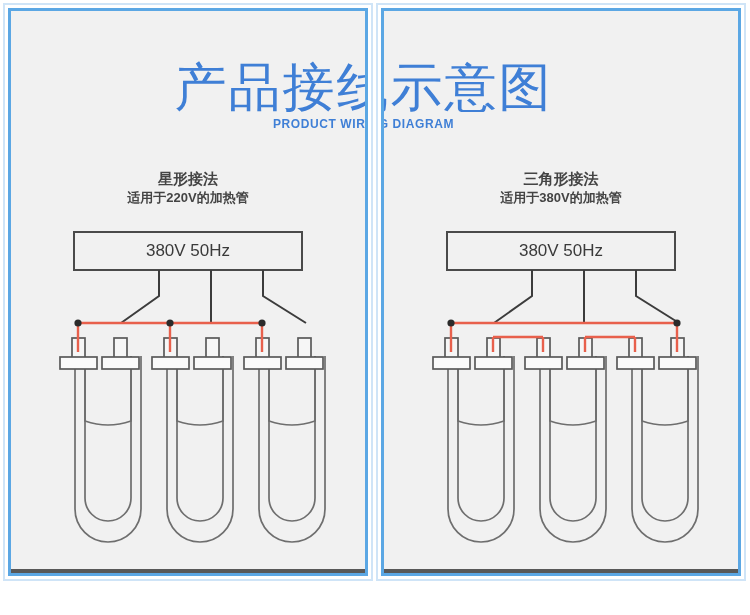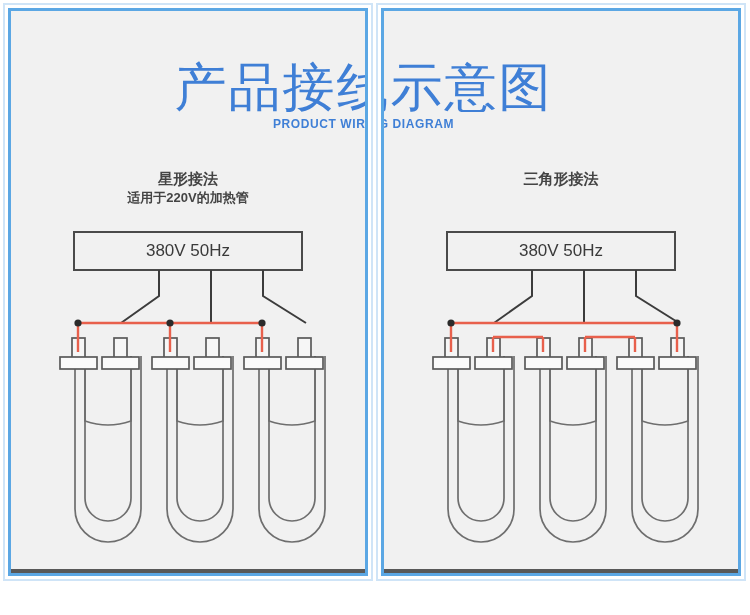--- a/index.html
+++ b/index.html
@@ -166,20 +166,21 @@
     <div style="position:absolute;left:63px;top:221px;width:228px;height:38px;display:flex;align-items:center;justify-content:center;">
       <span style="font-size:17px;color:#3a3a3a;font-family:'Liberation Sans','DejaVu Sans',sans-serif;">380V 50Hz</span>
     </div>
 
     <div class="panel-inner-shadow"></div>
   </div>
 
   <div class="panel" id="panel-right">
 
     <div class="sect-title l1">三角形接法</div>
+    <div class="sect-title l2">适用于380V的加热管</div>
 
     <svg class="diagram" viewBox="0 0 354 562">
       <g fill="none" stroke="#3c3c3c" stroke-width="2">
         <rect x="63" y="221" width="228" height="38" fill="#f1f1f1" stroke="#4a4a4a" stroke-width="2"></rect>
         <path d="M148,259 L148,285 L110,312"></path>
         <path d="M200,259 L200,312"></path>
         <path d="M252,259 L252,285 L295,312"></path>
       </g>
 
       <g fill="none" stroke="#6e6e6e" stroke-width="1.7">

